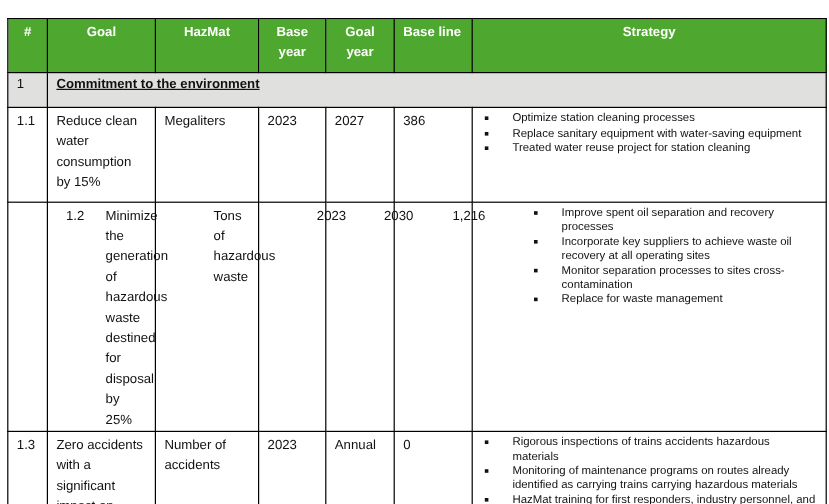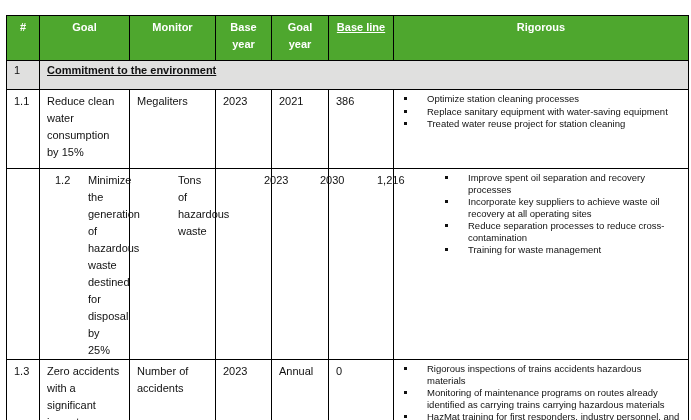--- a/index.html
+++ b/index.html
@@ -3,21 +3,21 @@
   <meta charset="utf-8">
   <style>
     html, body { margin: 0; padding: 0; background: #ffffff; }
     body { width: 691px; height: 420px; position: relative; overflow: hidden;
       font-family: "Liberation Sans", sans-serif; color: #111; }
     table.goals { position: absolute; left: 6px; top: 15px; border-collapse: collapse;
       table-layout: fixed; width: 682px; font-size: 11px; }
     table.goals td, table.goals th { border: 1px solid #000; vertical-align: top; padding: 3px 7px 0 7px; }
     thead th { background: #4ea72e; color: #ffffff; font-weight: bold; text-align: center;
       height: 41px; line-height: 17px; padding-top: 2px; font-size: 11px; }
-    thead th.left { text-align: center; text-decoration: underline; }
+    thead th.left { text-align: left; }
     tr.section td { background: #e0e0df; height: 25px; font-weight: normal; }
     tr.section td.title { font-weight: bold; text-decoration: underline; }
     td.cell { line-height: 17px; }
     tr.r1 td { height: 75px; }
     tr.r2 td { height: 126px; padding-left: 48px; }
     tr.r3 td { height: 108px; }
     ul.strategy { margin: 0; padding: 0 0 0 0; list-style: none; font-size: 9.5px; line-height: 11.5px; }
     ul.strategy li { position: relative; padding-left: 26px; margin-bottom: 1px; }
     ul.strategy li::before { content: ""; position: absolute; left: 3px; top: 4px; width: 3px; height: 3px; background: #111; }
     .ul-for { text-decoration-color: #2b5fd9; }
@@ -33,39 +33,39 @@
       <col style="width:86px">
       <col style="width:56px">
       <col style="width:57px">
       <col style="width:65px">
       <col style="width:295px">
   </colgroup>
   <thead>
     <tr>
       <th>#</th>
       <th>Goal</th>
-      <th>Monitor</th>
+      <th>HazMat</th>
       <th>Base year</th>
       <th>Goal year</th>
       <th class="left">Base line</th>
-      <th>Rigorous</th>
+      <th>Strategy</th>
     </tr>
   </thead>
   <tbody>
     <tr class="section">
       <td>1</td>
       <td colspan="6" class="title">Commitment to the environment</td>
     </tr>
 
     <tr class="r1">
       <td class="cell">1.1</td>
       <td class="cell">Reduce clean water consumption by 15%</td>
       <td class="cell">Megaliters</td>
       <td class="cell">2023</td>
-      <td class="cell">2021</td>
+      <td class="cell">2027</td>
       <td class="cell">386</td>
       <td class="strat">
         <ul class="strategy">
           <li>Optimize station cleaning processes</li>
           <li>Replace sanitary equipment with water-saving equipment</li>
           <li>Treated water reuse project for station cleaning</li>
         </ul>
       </td>
     </tr>
 
@@ -73,22 +73,22 @@
       <td class="cell">1.2</td>
       <td class="cell">Minimize the generation of hazardous waste destined for disposal by 25%</td>
       <td class="cell">Tons of hazardous waste</td>
       <td class="cell">2023</td>
       <td class="cell">2030</td>
       <td class="cell">1,216</td>
       <td class="strat">
         <ul class="strategy">
           <li>Improve spent oil separation and recovery processes</li>
           <li>Incorporate key suppliers to achieve waste oil recovery at all operating sites</li>
-          <li>Reduce separation processes to reduce cross-contamination</li>
-          <li><span>Training </span><span class="ul-for">for</span><span> waste management</span></li>
+          <li>Monitor separation processes to sites cross-contamination</li>
+          <li><span>Replace </span><span class="ul-for">for</span><span> waste management</span></li>
         </ul>
       </td>
     </tr>
 
     <tr class="r3">
       <td class="cell">1.3</td>
       <td class="cell">Zero accidents with a significant impact on biodiversity</td>
       <td class="cell">Number of accidents</td>
       <td class="cell">2023</td>
       <td class="cell">Annual</td>

